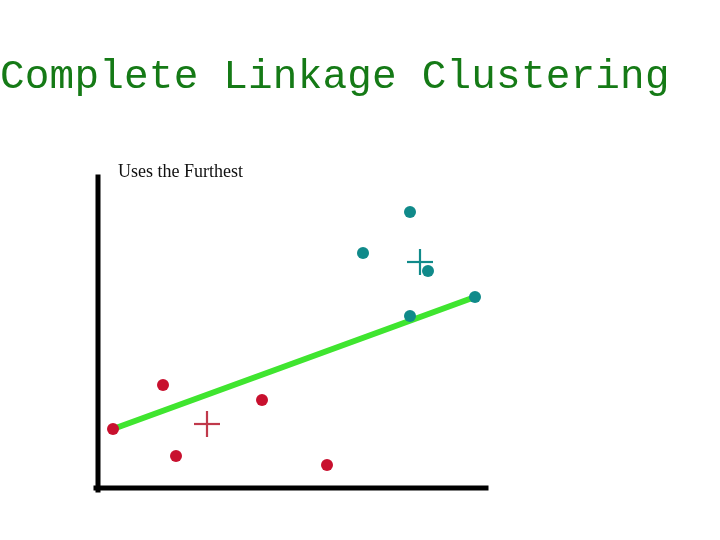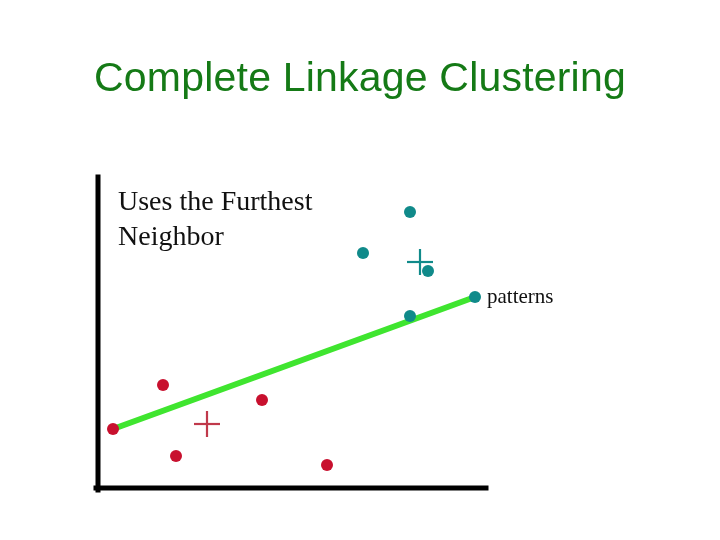--- a/index.html
+++ b/index.html
@@ -15,22 +15,22 @@
     overflow: hidden;
     font-family: "Liberation Serif", serif;
   }
 
   
   #slide-title {
     position: absolute;
     left: 0;
     top: 54px;
     width: 720px;
-    text-align: center;
-    font-family: Liberation Sans, sans-serif;
+    text-align: left;
+    font-family: Liberation Mono, monospace;
     font-size: 41px;
     font-weight: 400;
     color: #157a16;
     letter-spacing: 0.2px;
     white-space: nowrap;
   }
 
   
   #diagram {
     position: absolute;
@@ -49,23 +49,22 @@
   .callout {
     position: absolute;
     color: #111111;
     font-family: "Liberation Serif", serif;
     font-weight: 400;
   }
   #heading-note {
     left: 118px;
     top: 160px;
     width: 262px;
-    font-size: 28px;
+    font-size: 18px;
     line-height: 1.24;
-    margin-top: 24px;
   }
   #side-note {
     left: 487px;
     top: 283px;
     width: 215px;
     font-size: 21px;
     line-height: 1.30;
   }
   .note-line { display: block; white-space: nowrap; }
 </style>
@@ -97,20 +96,18 @@
         <circle cx="475" cy="297" r="6" fill="#108a8a"></circle>
         <g>
           <line x1="407" y1="262" x2="433" y2="262" stroke="#108a8a" stroke-width="2.2"></line>
           <line x1="420" y1="249" x2="420" y2="275" stroke="#108a8a" stroke-width="2.2"></line>
         </g>
       </svg>
   </div>
 
   <div class="callout" id="heading-note">
     <span class="note-line">Uses the Furthest</span>
-    <span class="note-line">Neighbor</span>
   </div>
 
   <div class="callout" id="side-note">
-    <span class="note-line">patterns</span>
   </div>
 
 </div>
 
 </body></html>

